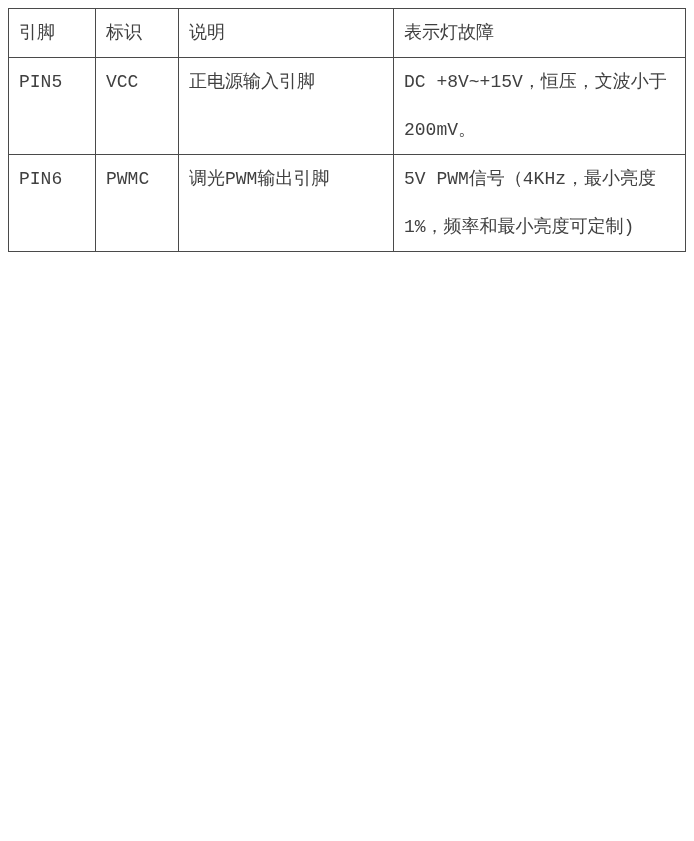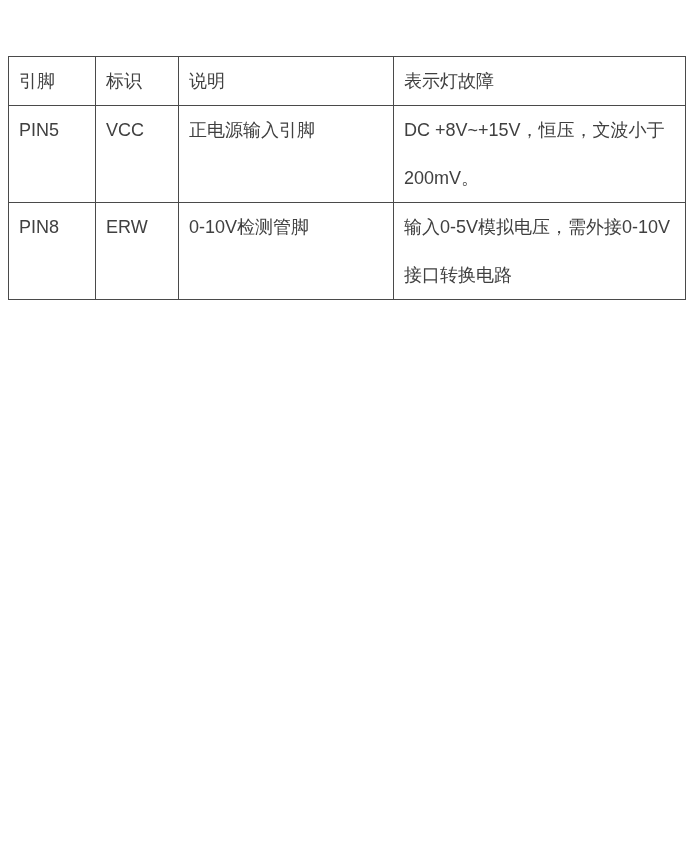--- a/index.html
+++ b/index.html
@@ -14,26 +14,25 @@
     background: #ffffff;
     overflow: hidden;
   }
   table.pin-table {
     position: absolute;
     left: 8px;
     top: 8px;
     width: 677px;
     border-collapse: collapse;
     table-layout: fixed;
-    font-family: Liberation Sans, sans-serif;
+    font-family: Liberation Mono, monospace;
     font-size: 18px;
     line-height: 48px;
     color: #404040;
     background: #ffffff;
-    margin-top: 48px;
   }
   table.pin-table th,
   table.pin-table td {
     border: 1.5px solid #4a4a4a;
     vertical-align: top;
     text-align: left;
     font-weight: normal;
     padding: 0 10px;
     overflow: hidden;
     word-break: break-word;
@@ -63,20 +62,20 @@
       </tr>
     </thead>
     <tbody>
       <tr>
         <td>PIN5</td>
         <td>VCC</td>
         <td>正电源输入引脚</td>
         <td>DC +8V~+15V，恒压，文波小于200mV。</td>
       </tr>
       <tr>
-        <td>PIN8</td>
-        <td>ERW</td>
-        <td>0-10V检测管脚</td>
-        <td>输入0-5V模拟电压，需外接0-10V接口转换电路</td>
+        <td>PIN6</td>
+        <td>PWMC</td>
+        <td>调光PWM输出引脚</td>
+        <td>5V PWM信号（4KHz，最小亮度1%，频率和最小亮度可定制)</td>
       </tr>
     </tbody>
   </table>
 </div>
 
 </body></html>

